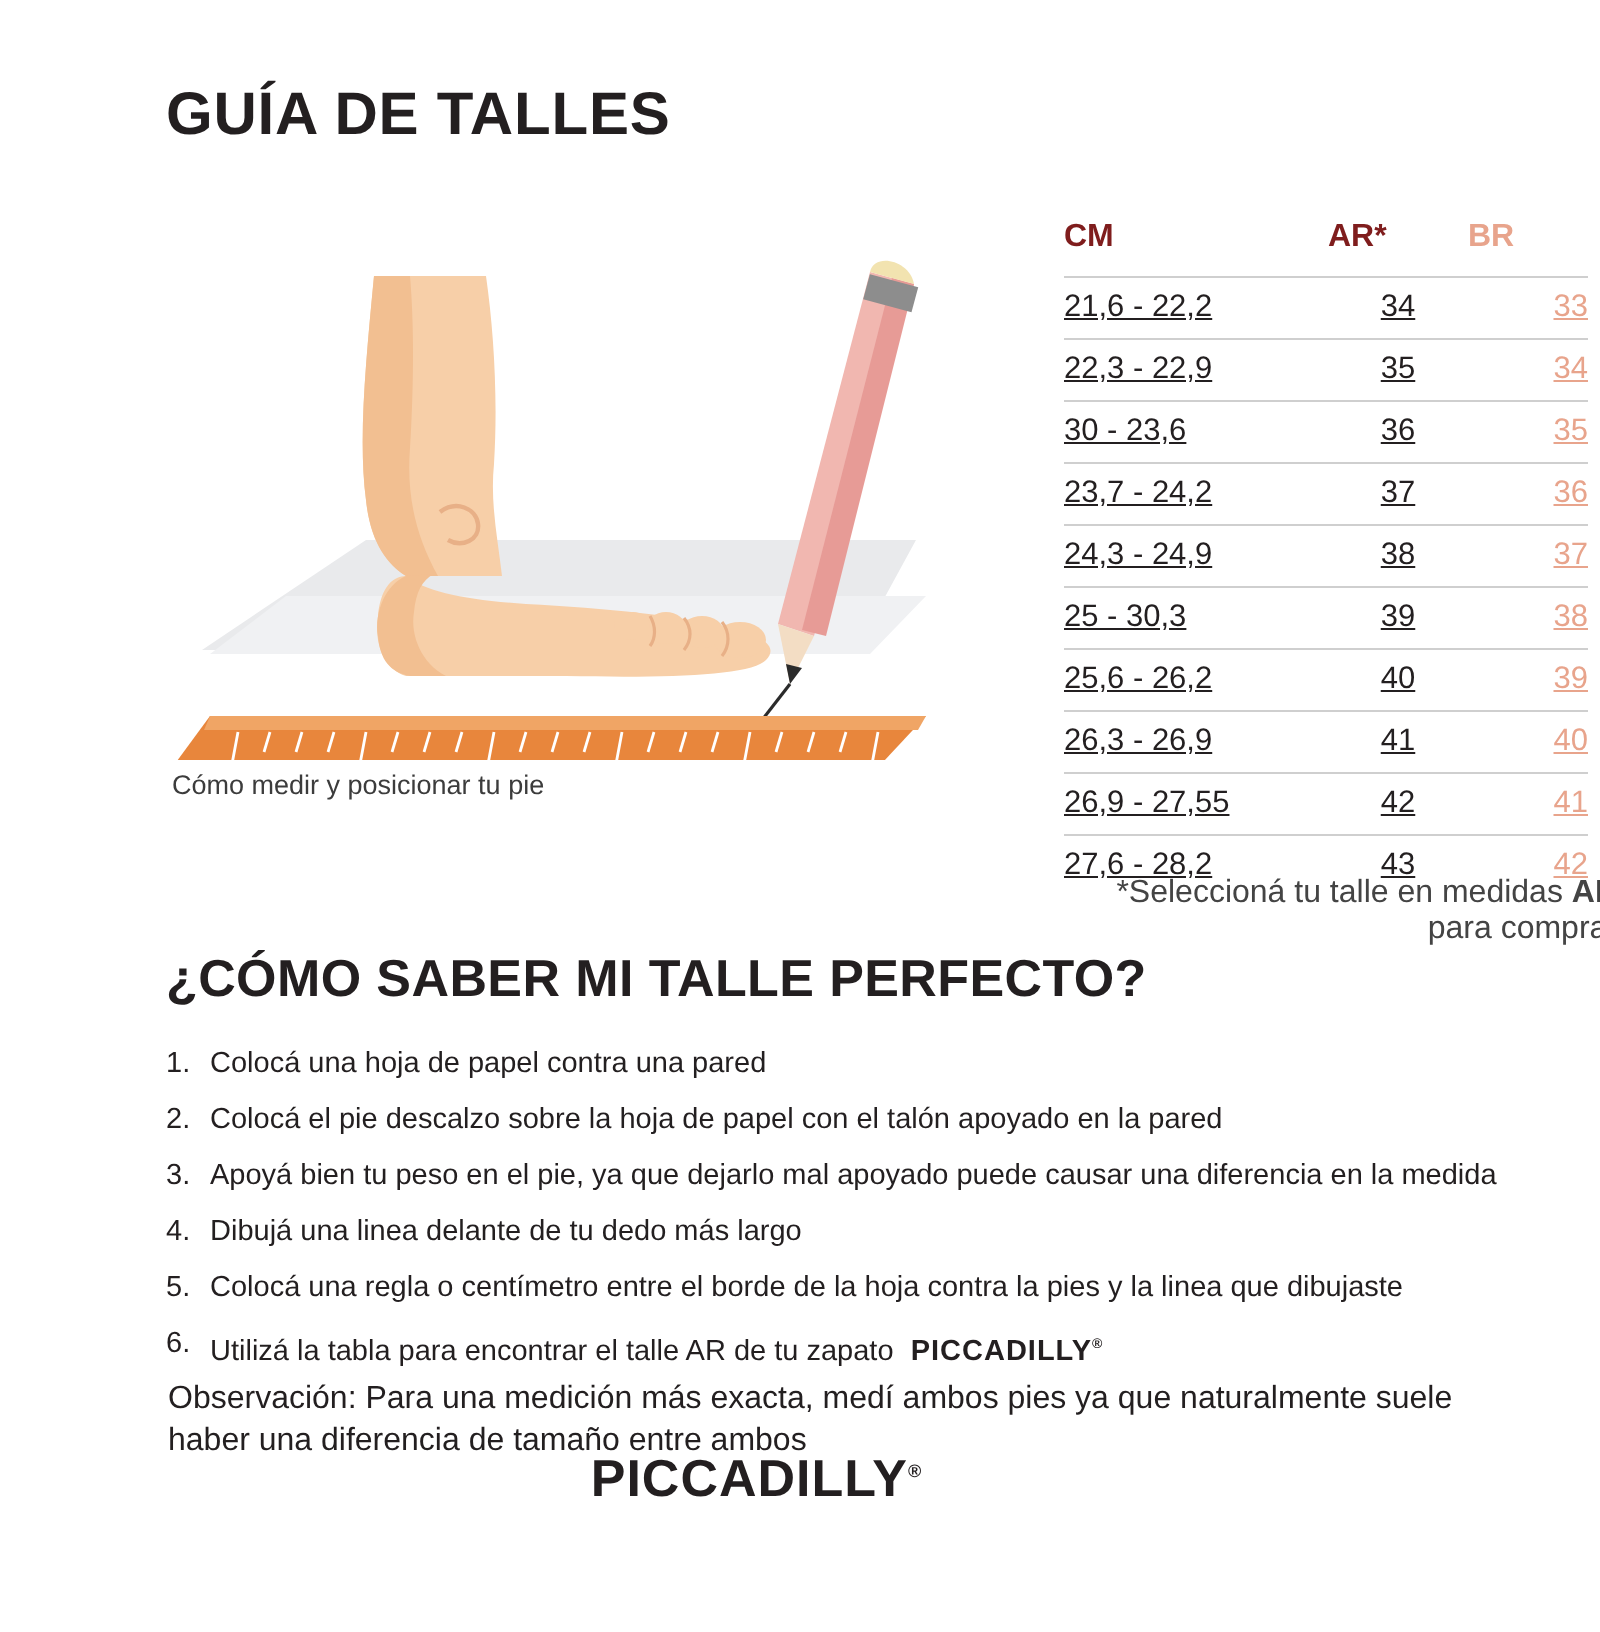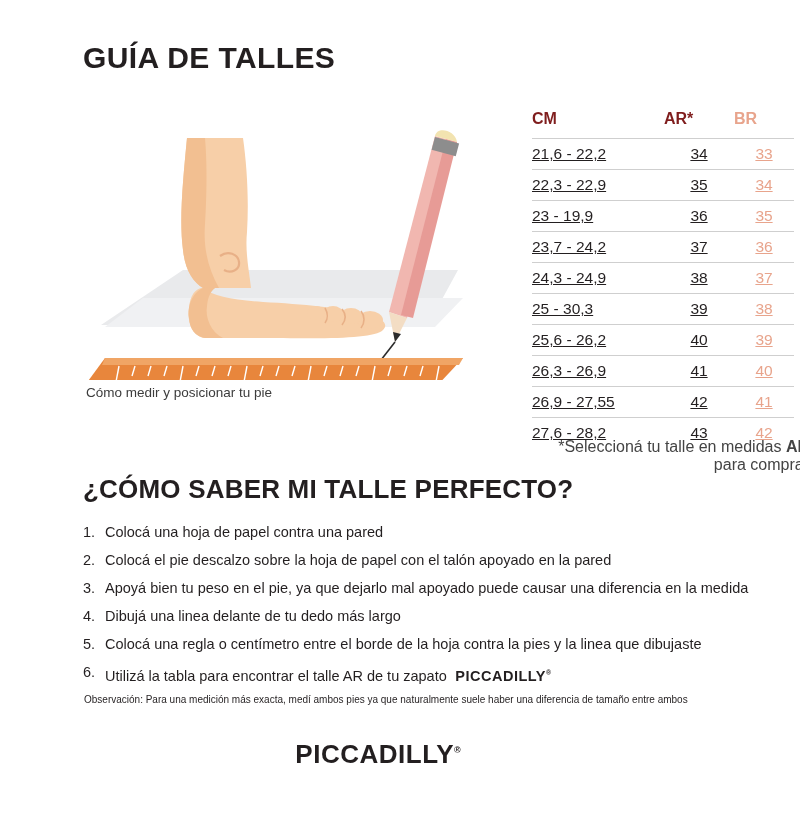--- a/index.html
+++ b/index.html
@@ -66,21 +66,21 @@
   .size-table th.c-br { width: 60px; text-align: left; color: #e8a48c; }
   .size-table td {
     font-size: 15.5px;
     padding: 6px 0 6px 0;
     border-top: 1px solid #cfcfcf;
     color: #231f20;
     text-decoration: underline;
   }
   .size-table td.v-cm { text-align: left; }
   .size-table td.v-ar { text-align: center; }
-  .size-table td.v-br { text-align: center; color: #e8a48c; }
+  .size-table td.v-br { text-align: right; color: #e8a48c; }
   .table-note {
     position: absolute;
     left: 503px;
     top: 438px;
     width: 270px;
     font-size: 16px;
     color: #444;
     text-align: right;
   }
   .table-note b { font-weight: bold; }
@@ -115,28 +115,28 @@
   .step-txt .brand-inline {
     font-weight: bold;
     letter-spacing: 0.5px;
   }
   .step-txt .brand-inline sup { font-size: 7px; }
   .observation {
     position: absolute;
     left: 48px;
     top: 689px;
     width: 660px;
-    font-size: 10px;
+    font-size: 16px;
     line-height: 21px;
   }
   
   .footer-logo {
     position: absolute;
     left: 0;
-    top: 739px;
+    top: 724px;
     width: 684px;
     text-align: center;
     font-size: 26px;
     font-weight: bold;
     letter-spacing: 0.5px;
     color: #231f20;
   }
   .footer-logo sup {
     font-size: 9px;
     vertical-align: super;
@@ -242,21 +242,21 @@
         <td class="v-cm">21,6 - 22,2</td>
         <td class="v-ar">34</td>
         <td class="v-br">33</td>
       </tr>
       <tr>
         <td class="v-cm">22,3 - 22,9</td>
         <td class="v-ar">35</td>
         <td class="v-br">34</td>
       </tr>
       <tr>
-        <td class="v-cm">23 - 19,9</td>
+        <td class="v-cm">30 - 23,6</td>
         <td class="v-ar">36</td>
         <td class="v-br">35</td>
       </tr>
       <tr>
         <td class="v-cm">23,7 - 24,2</td>
         <td class="v-ar">37</td>
         <td class="v-br">36</td>
       </tr>
       <tr>
         <td class="v-cm">24,3 - 24,9</td>

